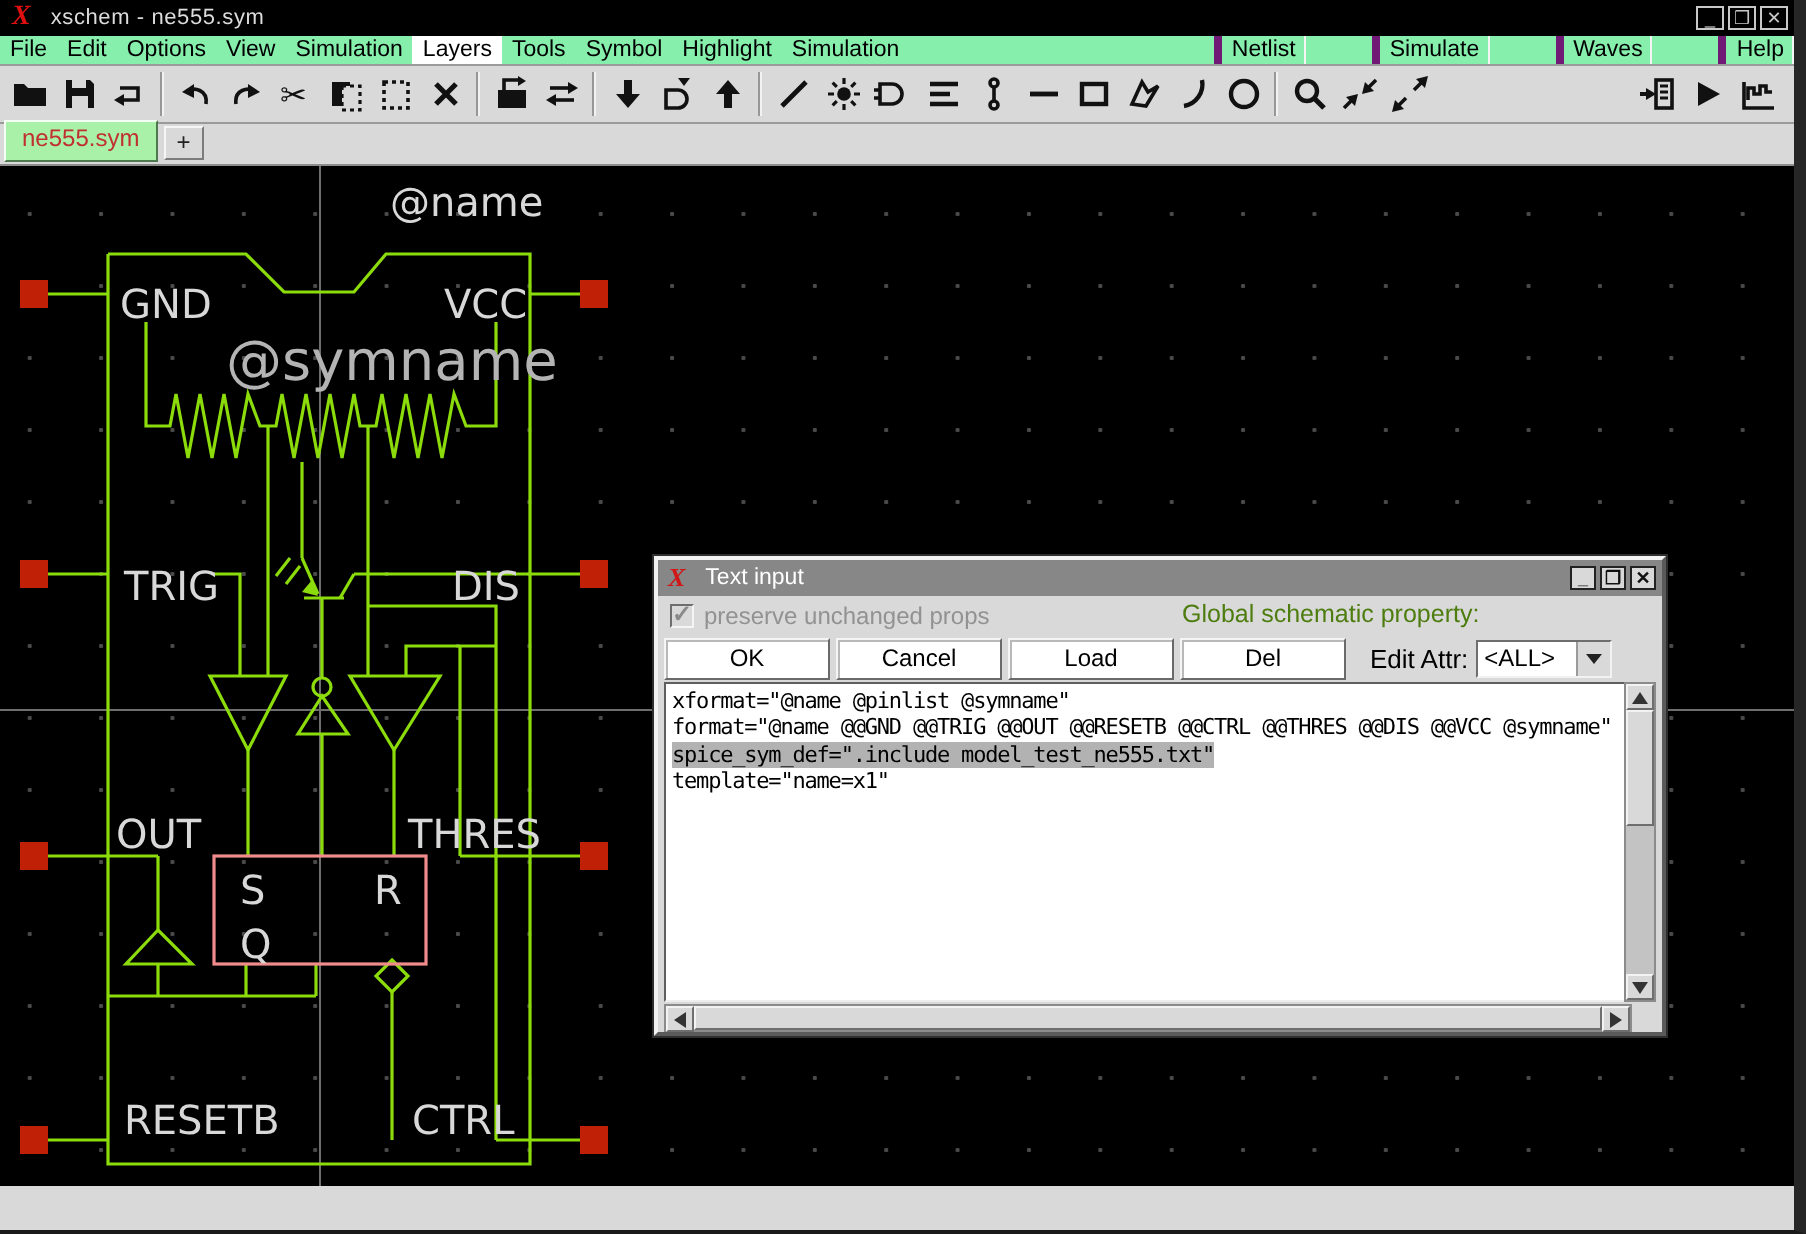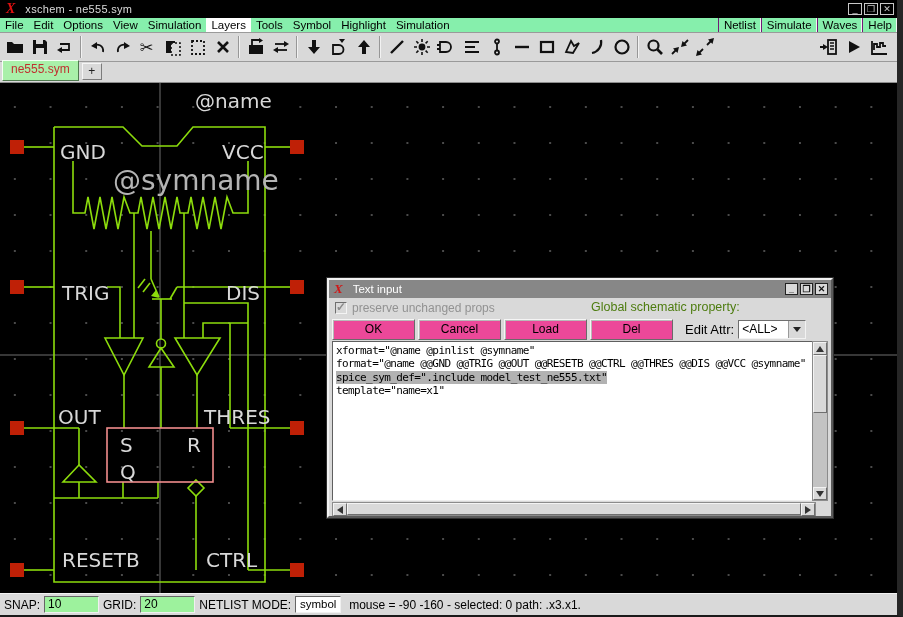--- a/index.html
+++ b/index.html
@@ -16,22 +16,22 @@
   .win-controls { margin-left:auto; display:flex; gap:2px; margin-right:3px; }
   .win-btn { width:14px; height:12px; border:1px solid #c8c8c8; color:#c8c8c8; font-size:9px;
              line-height:10px; text-align:center; background:#000; cursor:default; }
 
   
   .menubar { height:15px; background:#86efac; display:flex; align-items:center; font-size:11.5px;
              color:#000; flex:0 0 auto; border-bottom:1px solid #9a9a9a; }
   .menu-item { padding:1px 5px; white-space:nowrap; }
   .menu-item.active { background:#ffffff; }
   .menu-right { margin-left:auto; display:flex; height:100%; align-items:center; }
-  .menu-right .menu-item { border-left:1px solid #701a75; box-shadow:-1px 0 0 #f4f4f4 inset;
-             height:100%; display:flex; align-items:center; }
+  .menu-right .menu-item { border-left:4px solid #701a75; box-shadow:-1px 0 0 #f4f4f4 inset;
+             height:100%; display:flex; align-items:center;margin-left:33px; }
 
   
   .toolbar { height:29px; background:#d9d9d9; display:flex; align-items:center; padding:0 2px;
              flex:0 0 auto; border-bottom:1px solid #9a9a9a; }
   .tb-group { display:flex; align-items:center; }
   .tb-sep { width:2px; height:22px; border-left:1px solid #979797; border-right:1px solid #f2f2f2;
             margin:0 3px; }
   .tb-icon { width:25px; height:26px; display:flex; align-items:center; justify-content:center; }
   .tb-icon svg { display:block; }
   .tb-right { margin-left:auto; display:flex; margin-right:4px; }
@@ -64,21 +64,21 @@
   .dlg-btnicon { width:13px; height:12px; background:#d9d9d9; border:1px solid #222; color:#111;
             font-size:9px; line-height:10px; text-align:center; font-weight:bold; }
   .dlg-row1 { height:19px; display:flex; align-items:center; padding-left:6px; position:relative; }
   .checkbox { width:12px; height:12px; background:#d9d9d9; border:1px solid;
             border-color:#6e6e6e #f4f4f4 #f4f4f4 #6e6e6e; position:relative; }
   .checkbox.checked::after { content:"✓"; position:absolute; left:0px; top:-3px; color:#8a8a8a;
             font-size:12px; font-weight:bold; }
   .dlg-check-label { color:#929292; font-size:12px; margin-left:5px; }
   .dlg-global-label { position:absolute; left:262px; top:2px; color:#4d7c0f; font-size:12.5px; }
   .dlg-btnrow { height:24px; display:flex; align-items:center; padding:0 3px; }
-  .dlg-btn { width:83px; height:21px; background:#ec4899; border:1px solid;
+  .dlg-btn { width:83px; height:21px; background:#ffffff; border:1px solid;
             border-color:#f5f5f5 #6a6a6a #6a6a6a #f5f5f5; box-shadow:1px 1px 0 #b9b9b9 inset;
             font-size:12px; color:#000; margin-right:3px; text-align:center; line-height:19px;
             font-family:"Liberation Sans", sans-serif; }
   .dlg-editattr { margin-left:9px; font-size:13px; color:#000; }
   .combo { display:flex; width:68px; height:19px; margin-left:4px; border:1px solid;
             border-color:#6e6e6e #f2f2f2 #f2f2f2 #6e6e6e; background:#fff; }
   .combo-val { flex:1; font-size:12px; padding:1px 3px; color:#000; white-space:nowrap; overflow:hidden; }
   .combo-arrow { width:17px; background:#d9d9d9; border-left:1px solid #9a9a9a; display:flex;
             align-items:center; justify-content:center; }
   .combo-arrow::after { content:""; border:4px solid transparent; border-top:5px solid #222;
@@ -486,22 +486,13 @@
         </div>
         <div class="hscroll">
           <span class="sb-btn arr-lf"></span>
           <span class="hthumb"></span>
           <span class="sb-btn arr-rt"></span>
         </div>
       </div>
     </div>
   </div>
 
-  <div class="statusbar">
-    <span class="st-label">SNAP:</span>
-    <span class="st-input">10</span>
-    <span class="st-label">GRID:</span>
-    <span class="st-input">20</span>
-    <span class="st-label">NETLIST MODE:</span>
-    <span class="st-mode">symbol</span>
-    <span class="st-mouse">mouse = -90 -160 - selected: 0 path: .x3.x1.</span>
-  </div>
 </div>
 
 </body></html>

